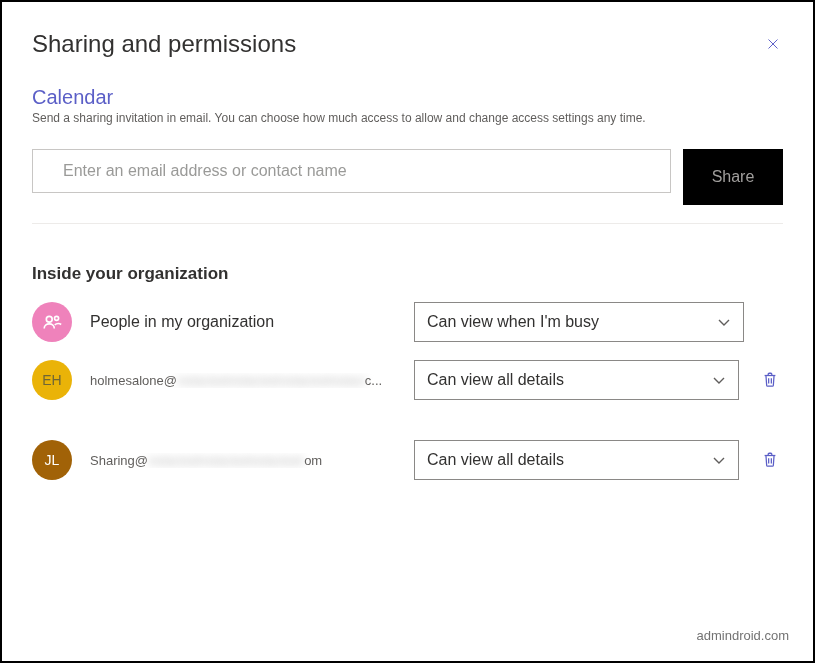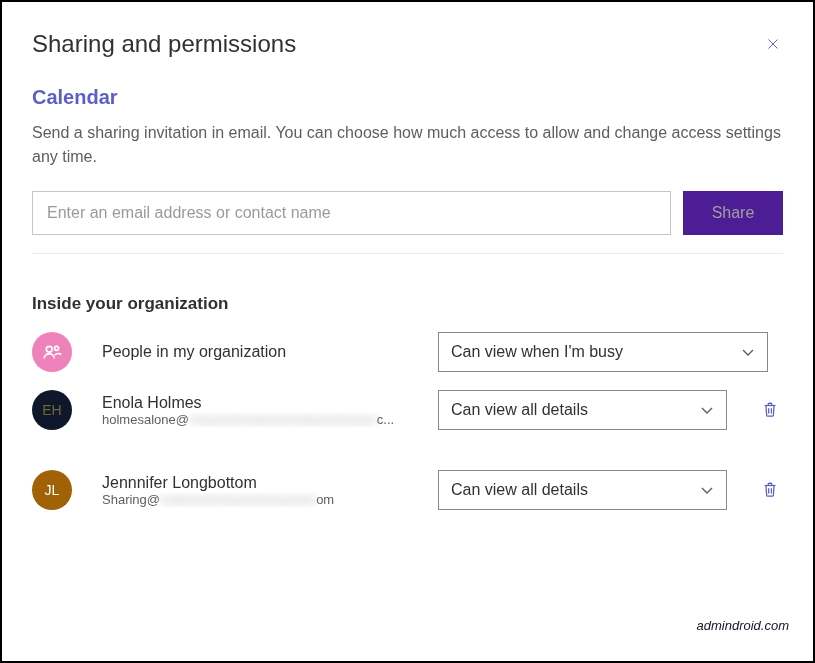--- a/index.html
+++ b/index.html
@@ -37,50 +37,49 @@
       background: none;
       border: none;
       cursor: pointer;
       color: #5b5fc7;
       font-size: 18px;
       padding: 4px;
     }
     .subtitle {
       font-size: 20px;
       color: #5b5fc7;
-      margin-bottom: 12px;
-      font-weight: 700;
+      font-weight: 400;
     }
     .description {
-      font-size: 16px;
+      font-size: 12px;
       color: #605e5c;
       line-height: 1.5;
       margin-bottom: 22px;
     }
     .share-row {
       display: flex;
       gap: 12px;
       margin-bottom: 18px;
     }
     .email-input {
       flex: 1;
       height: 44px;
       border: 1px solid #c8c6c4;
-      padding: 0 14px;
+      padding: 0 30px;
       font-size: 16px;
       color: #323130;
       font-family: inherit;
     }
     .email-input::placeholder {
       color: #9a9a98;
     }
     .share-button {
       width: 100px;
-      height: 44px;
-      background: #4c1d95;
+      height: 56px;
+      background: #000000;
       border: none;
       color: #a19f9d;
       font-size: 16px;
       font-family: inherit;
       cursor: not-allowed;
     }
     .divider {
       height: 1px;
       background: #edebe9;
       margin-bottom: 28px;
@@ -92,42 +91,42 @@
       margin-bottom: 18px;
     }
     .section {
       margin-bottom: 28px;
       margin-top: 40px;
     }
     .person-row {
       display: flex;
       align-items: center;
       margin-bottom: 18px;
-      gap: 16px;
+      gap: 4px;
     }
     .avatar {
       width: 40px;
       height: 40px;
       border-radius: 50%;
       display: flex;
       align-items: center;
       justify-content: center;
       flex-shrink: 0;
       margin-right: 14px;
     }
     .avatar-pink-circle {
       background: #ef82bb;
       color: #fff;
     }
     .avatar-initials {
       font-size: 14px;
       font-weight: 500;
     }
     .avatar-olive {
-      background: #0f172a;
+      background: #eab308;
       color: #6f6636;
     }
     .avatar-pink {
       background: #a16207;
       color: #fff;
     }
     .person-info {
       width: 320px;
       flex-shrink: 0;
     }
@@ -164,25 +163,24 @@
       cursor: pointer;
       color: #5b5fc7;
       margin-left: 14px;
       padding: 4px;
       display: flex;
       align-items: center;
       justify-content: center;
     }
     .watermark {
       position: absolute;
-      bottom: 28px;
+      bottom: 18px;
       right: 24px;
       font-size: 13px;
-      color: #0f172a;
-      font-style: italic;
+      color: #737373;
     }
     .org-icon svg {
       width: 22px;
       height: 22px;
     }
   </style>
 </head>
 <body>
 
 <div class="header">
@@ -226,21 +224,20 @@
         <polyline points="2,5 7,10 12,5"></polyline>
       </svg>
     </div>
   </div>
 
   <div class="person-row">
     <div class="avatar avatar-olive">
       <span class="avatar-initials">EH</span>
     </div>
     <div class="person-info">
-      <div class="person-name">Enola Holmes</div>
       <div class="person-email">
         <span>holmesalone@</span><span style="filter:blur(4px);color:#bcbcbc;">redactedredactedredactedredact</span><span>c...</span>
       </div>
     </div>
     <div class="permission-select">
       <span>Can view all details</span>
       <svg class="chevron" width="14" height="14" viewBox="0 0 14 14" fill="none" stroke="currentColor" stroke-width="1.4">
         <polyline points="2,5 7,10 12,5"></polyline>
       </svg>
     </div>
@@ -256,21 +253,20 @@
   </div>
 </div>
 
 <div class="section">
 
   <div class="person-row">
     <div class="avatar avatar-pink">
       <span class="avatar-initials">JL</span>
     </div>
     <div class="person-info">
-      <div class="person-name">Jennnifer Longbottom</div>
       <div class="person-email">
         <span>Sharing@</span><span style="filter:blur(4px);color:#bcbcbc;">redactedredactedredactedr</span><span>om</span>
       </div>
     </div>
     <div class="permission-select">
       <span>Can view all details</span>
       <svg class="chevron" width="14" height="14" viewBox="0 0 14 14" fill="none" stroke="currentColor" stroke-width="1.4">
         <polyline points="2,5 7,10 12,5"></polyline>
       </svg>
     </div>

